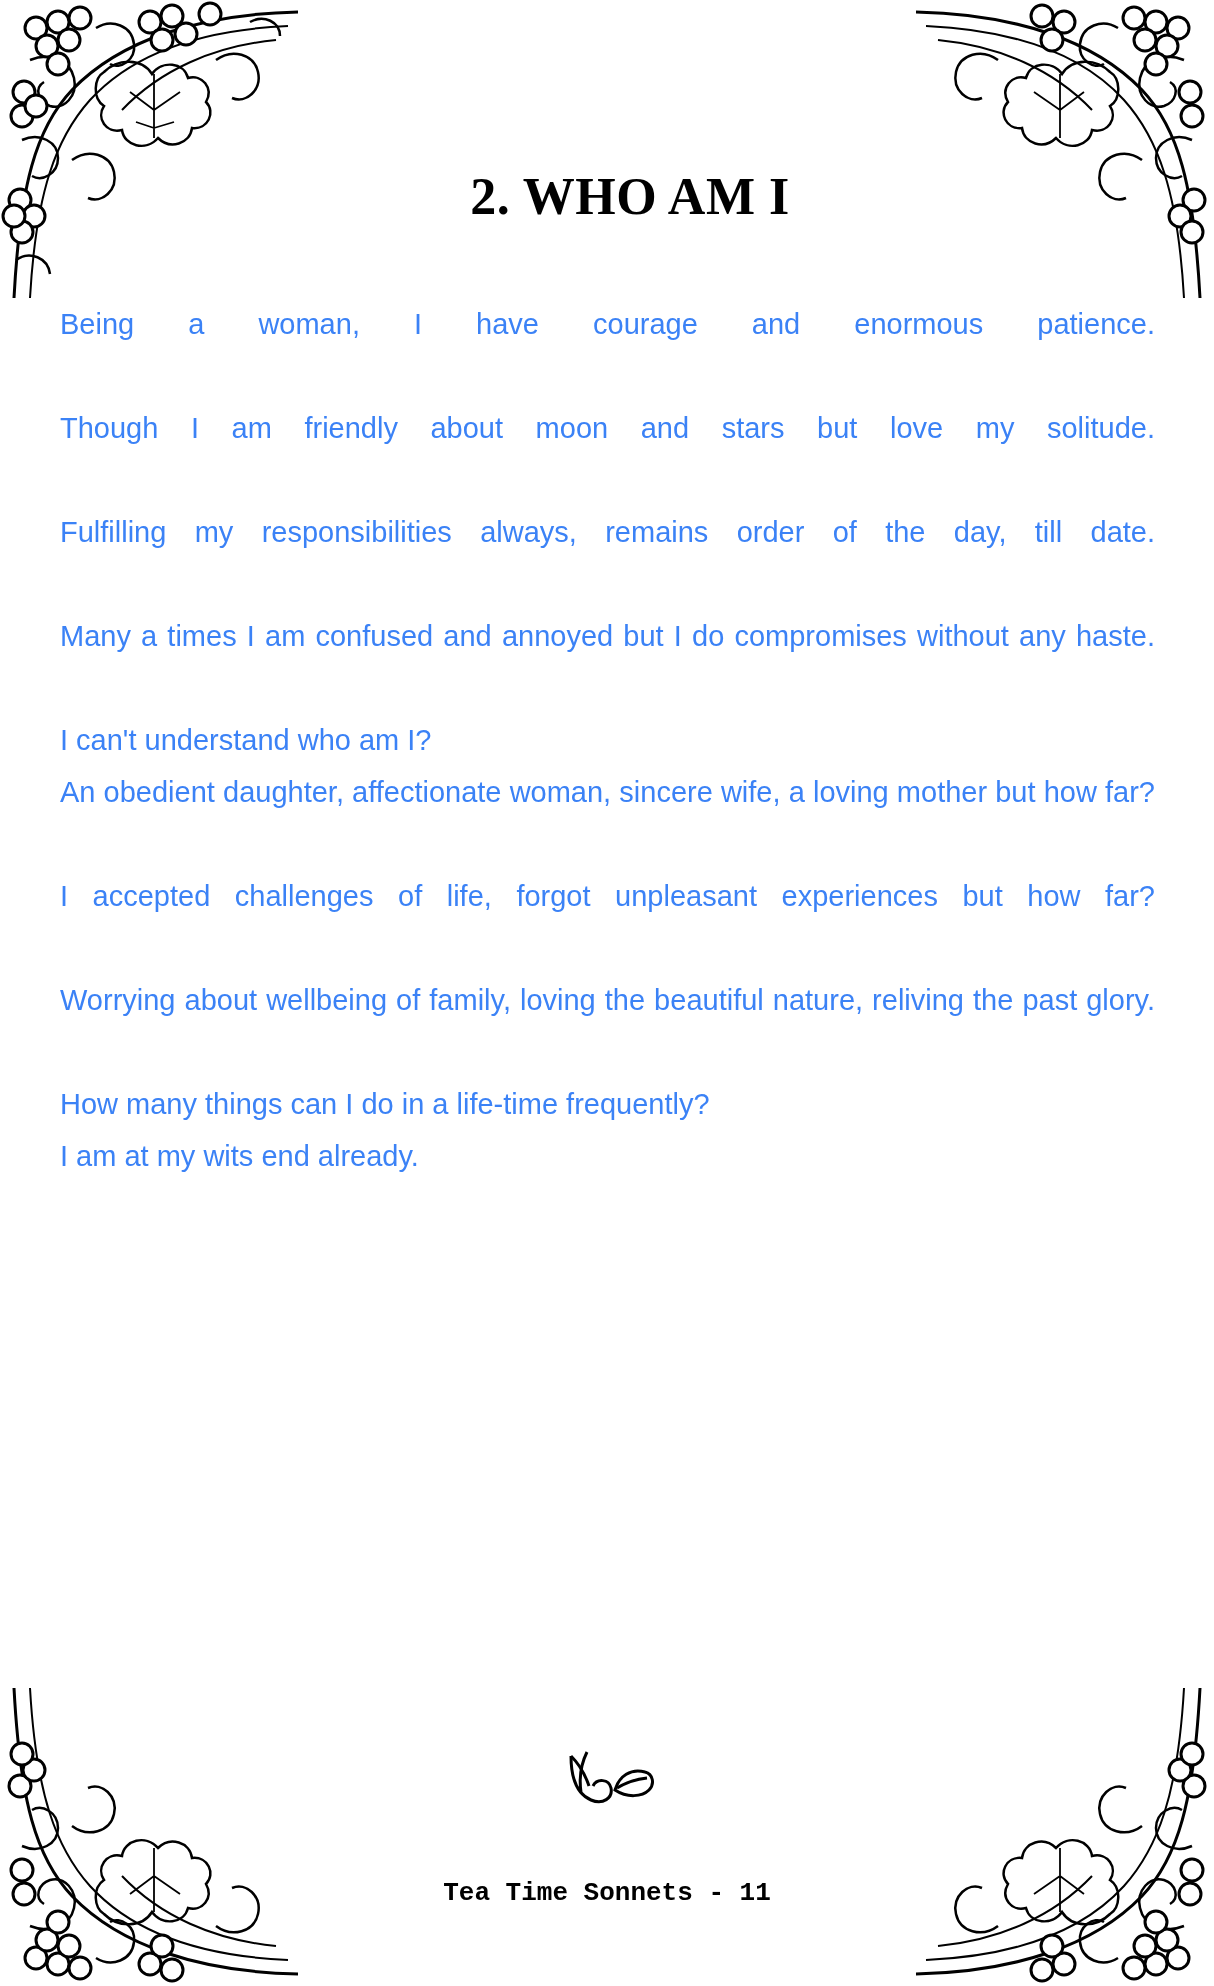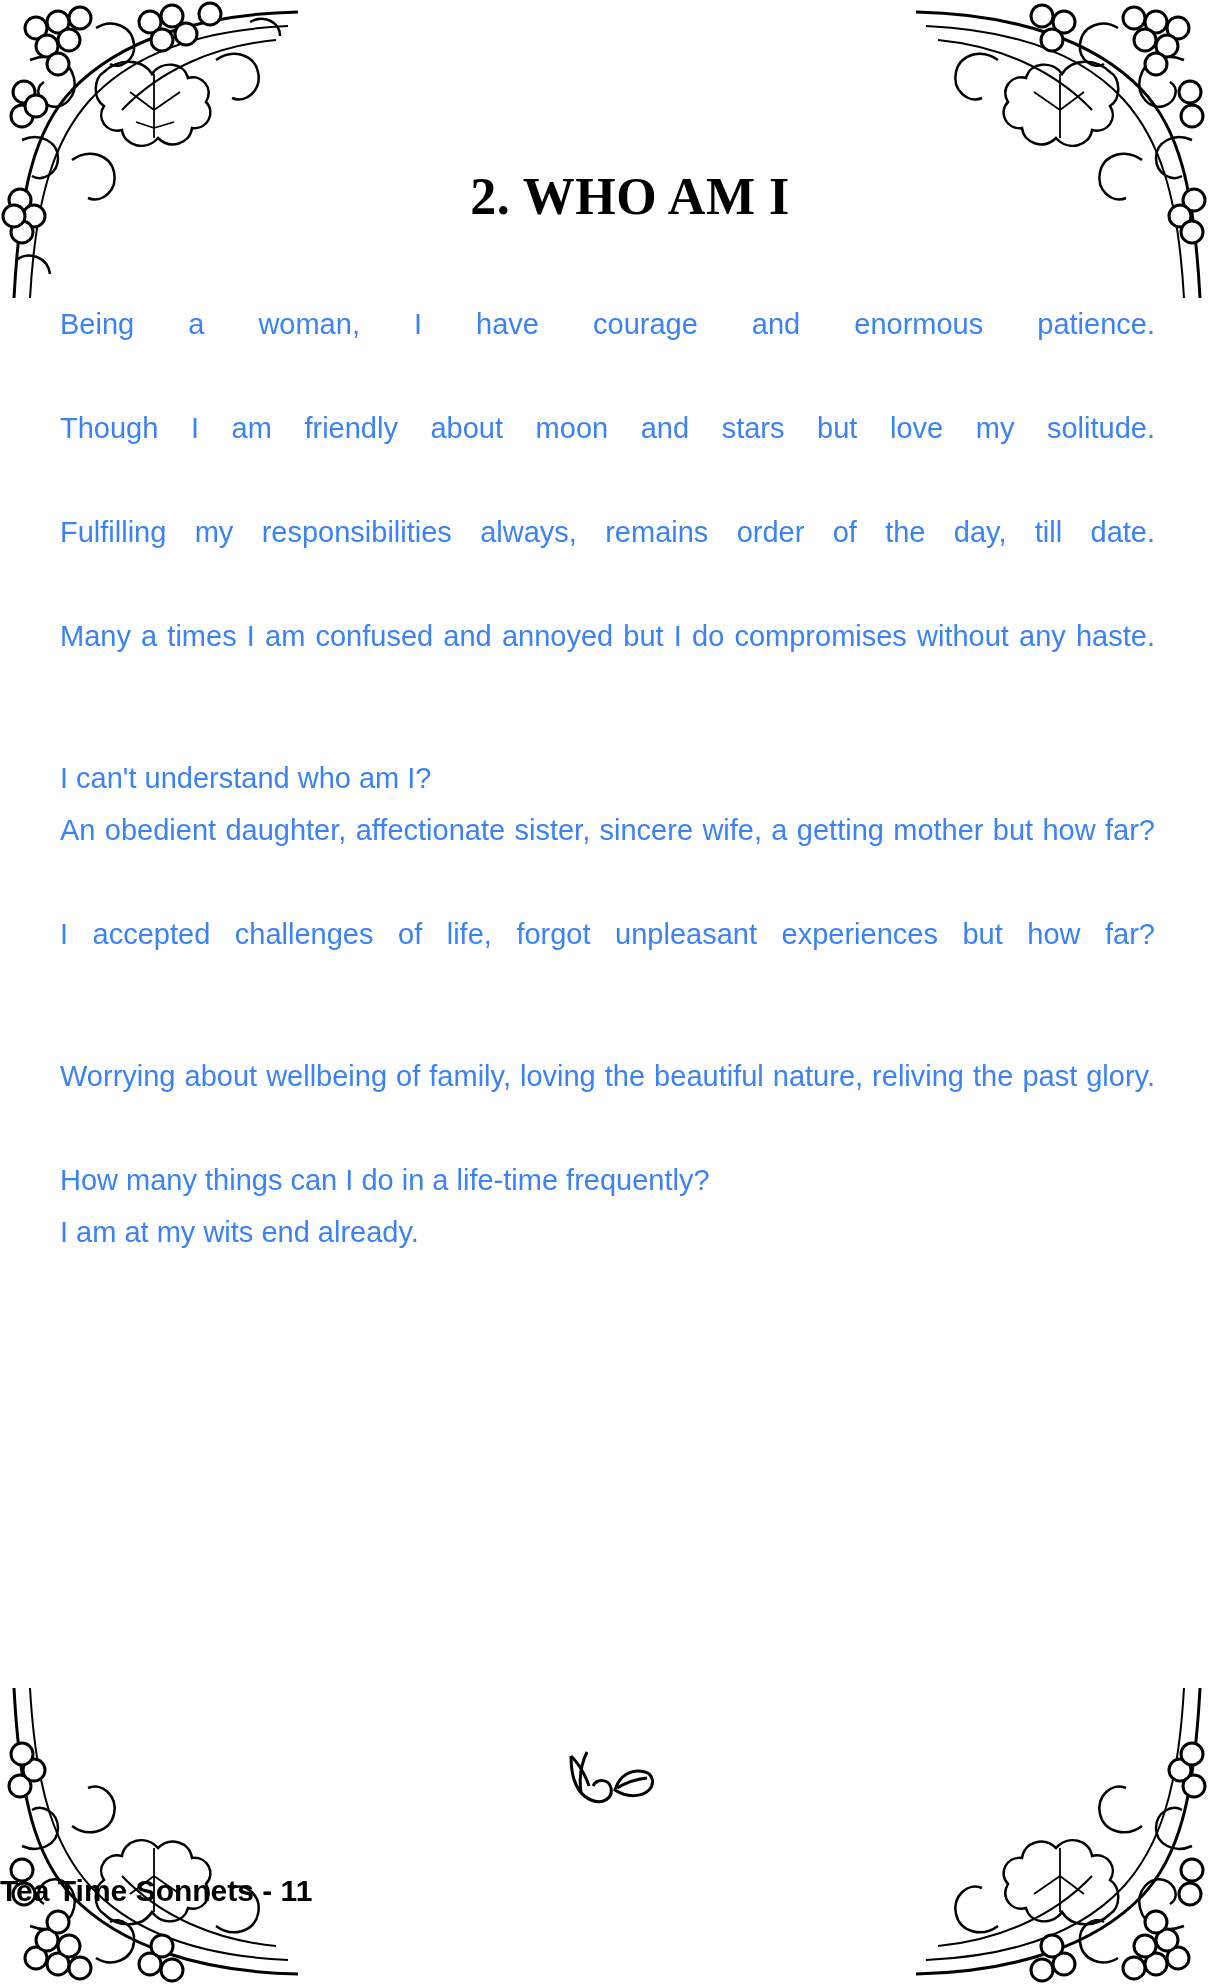--- a/index.html
+++ b/index.html
@@ -49,21 +49,21 @@
   }
 
   
   .content {
     position: absolute;
     top: 298px;
     left: 60px;
     width: 1095px;
   }
   .stanza { margin: 0 0 0 0; }
-  .stanza + .stanza { margin-top: 38px; }
+  .stanza + .stanza { }
   .line {
     font-size: 29px;
     line-height: 52px;
     margin: 0;
     color: #3b82f6;
   }
   .just { text-align: justify; }
   .just::after {
     content: "";
     display: inline-block;
@@ -78,23 +78,24 @@
     width: 100%;
     text-align: center;
   }
   .flourish svg { display: inline-block; }
 
   .footer {
     position: absolute;
     bottom: 78px;
     left: 0;
     width: 100%;
-    font-family: Liberation Sans, sans-serif;
+    text-align: center;
+    font-family: Liberation Mono, monospace;
     font-weight: bold;
-    font-size: 30px;
+    font-size: 26px;
   }
 </style>
 </head>
 <body>
 
 <div class="page">
 
   <div class="corner corner-tl">
     <svg viewBox="0 0 300 300" xmlns="http://www.w3.org/2000/svg" fill="none" stroke="#000" stroke-width="3">
       <path d="M298 12 C200 14 120 40 72 90 C36 128 20 185 14 298"></path>
@@ -231,21 +232,21 @@
 
     <div class="stanza">
       <p class="line just">Being a woman, I have courage and enormous patience.</p>
       <p class="line just">Though I am friendly about moon and stars but love my solitude.</p>
       <p class="line just">Fulfilling my responsibilities always, remains order of the day, till date.</p>
       <p class="line just">Many a times I am confused and annoyed but I do compromises without any haste.</p>
     </div>
 
     <div class="stanza">
       <p class="line">I can't understand who am I?</p>
-      <p class="line just">An obedient daughter, affectionate sister, sincere wife, a getting mother but how far?</p>
+      <p class="line just">An obedient daughter, affectionate woman, sincere wife, a loving mother but how far?</p>
       <p class="line just">I accepted challenges of life, forgot unpleasant experiences but how far?</p>
     </div>
 
     <div class="stanza">
       <p class="line just">Worrying about wellbeing of family, loving the beautiful nature, reliving the past glory.</p>
       <p class="line">How many things can I do in a life-time frequently?</p>
       <p class="line">I am at my wits end already.</p>
     </div>
 
   </div>

